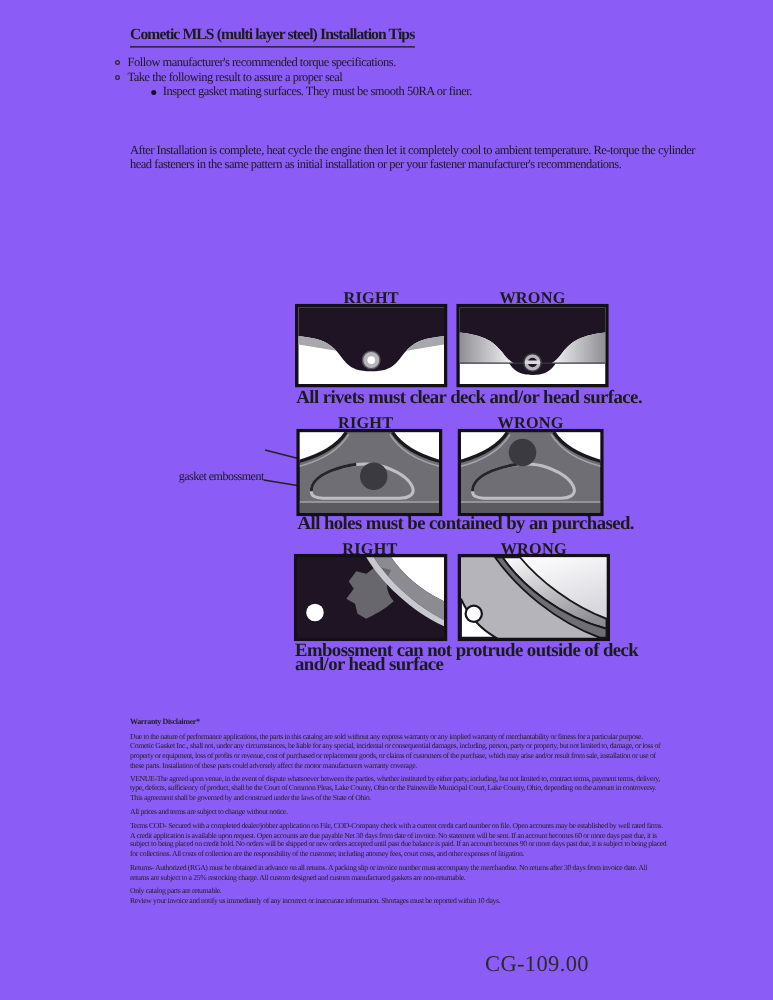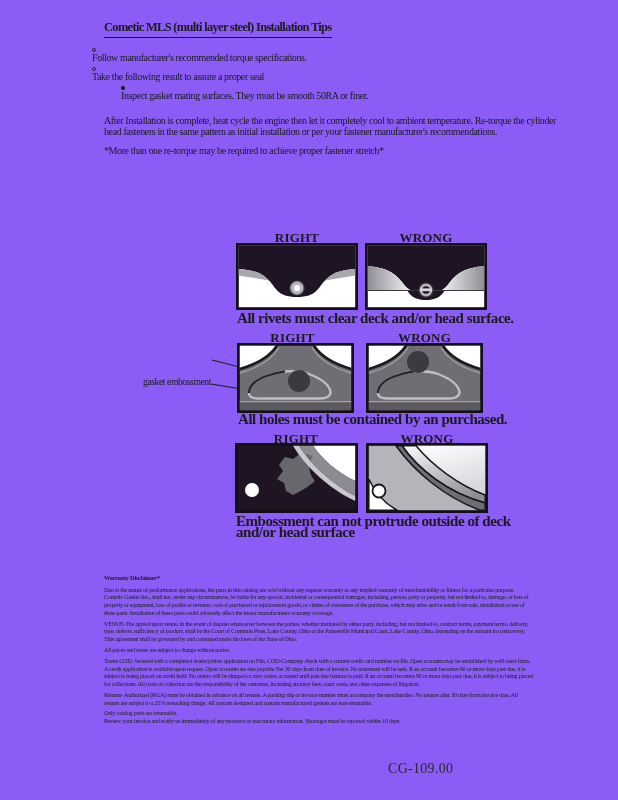--- a/index.html
+++ b/index.html
@@ -7,37 +7,37 @@
   .page {
     position:relative; width:618px; height:800px; background:#8b5cf6;
     font-family:Liberation Serif, serif; color:#1b1b1b; overflow:hidden;
   }
   .title {
     position:absolute; left:104px; top:20px; display:inline-block;
     font-size:12.5px; font-weight:bold; letter-spacing:-0.7px;
     border-bottom:1.6px solid #151515; padding-bottom:2px; white-space:nowrap;
   }
   .bullets { position:absolute; left:92px; top:45px; width:470px; font-size:10px; letter-spacing:-0.4px; }
-  .b-row { display:flex; line-height:11.6px;flex-direction:column; }
+  .b-row { display:flex; line-height:11.6px; }
   .b-row.sub { margin-left:29px; }
   .o-dot { flex:0 0 auto; width:4px; height:4px; border:1.1px solid #2a2a2a; border-radius:50%; margin:3.2px 6px 0 0; }
   .f-dot { flex:0 0 auto; width:4.2px; height:4.2px; background:#111; border-radius:50%; margin:3.4px 5px 0 0; }
   .diesel { position:absolute; left:104px; top:115px; width:452px; font-size:10px; letter-spacing:-0.4px; }
   .diesel-h { font-size:11.5px; font-weight:bold; letter-spacing:-0.6px; margin-bottom:8px; }
   .diesel p { line-height:11.2px; margin-bottom:8px; }
   .diesel p.last { margin-top:3px; }
   .fig-label { position:absolute; width:122px; text-align:center; font-size:13px; font-weight:bold; letter-spacing:0.2px; }
   .panel { position:absolute; display:block; }
   .fig-caption { position:absolute; font-size:15px; font-weight:bold; letter-spacing:-0.45px; line-height:11px; white-space:pre-line; }
   .annot { position:absolute; left:66px; width:145px; text-align:right; font-size:9.6px; letter-spacing:-0.4px; line-height:10.6px; white-space:pre-line; }
   .leader-svg { position:absolute; left:205px; top:345px; }
   .disclaimer { position:absolute; left:104px; top:574px; width:430px; font-size:6.2px; letter-spacing:-0.28px; line-height:7.7px; color:#232323; }
   .disclaimer .d-h { font-weight:bold; margin-bottom:4px; font-size:6.4px; }
   .disclaimer p { margin-bottom:3.2px; white-space:pre-line; }
-  .doc-code { position:absolute; left:388px; top:761px; font-size:14px; letter-spacing:0.3px; color:#2a2a2a;text-align:center; }
+  .doc-code { position:absolute; left:388px; top:761px; font-size:18px; letter-spacing:0.3px; color:#2a2a2a;text-align:center; }
 </style>
 </head>
 <body>
 
 <div class="page">
 
   <div class="title">Cometic MLS (multi layer steel) Installation Tips</div>
 
   <div class="bullets">
     <div class="b-row">
@@ -49,21 +49,20 @@
       <span>Take the following result to assure a proper seal</span>
     </div>
     <div class="b-row sub">
       <span class="f-dot"></span>
       <span>Inspect gasket mating surfaces.  They must be smooth 50RA or finer.</span>
     </div>
   </div>
 
   <div class="diesel">
     <p>After Installation is complete, heat cycle the engine then let it completely cool to ambient temperature. Re-torque the cylinder head fasteners in the same pattern as initial installation or per your fastener manufacturer's recommendations.</p>
-    <p class="last">*More than one re-torque may be required to achieve proper fastener stretch*</p>
   </div>
 
   <div class="fig-label" style="left:236px;top:230px">RIGHT</div>
   <div class="fig-label" style="left:365px;top:230px">WRONG</div>
 
   <svg class="panel" style="left:236px;top:243px" width="122" height="67" viewBox="0 0 122 67">
     <rect x="1.4" y="1.4" width="119.2" height="64.2" fill="#ffffff" stroke="#121016" stroke-width="2.8"></rect>
     <path d="M2.8 2.8 H119.2 V26 C103 27.5 97 29.5 89 37.5 C82 44.5 81 54 61 54 C41 54 40 44.5 33 37.5 C25 29.5 19 27.5 2.8 26 Z" fill="#1e1424"></path>
     <path d="M2.8 26 C19 27.5 25 29.5 33 37.5 L2.8 32.5 Z" fill="#a8a7ad"></path>
     <path d="M119.2 26 C103 27.5 97 29.5 89 37.5 L119.2 32.5 Z" fill="#a8a7ad"></path>

